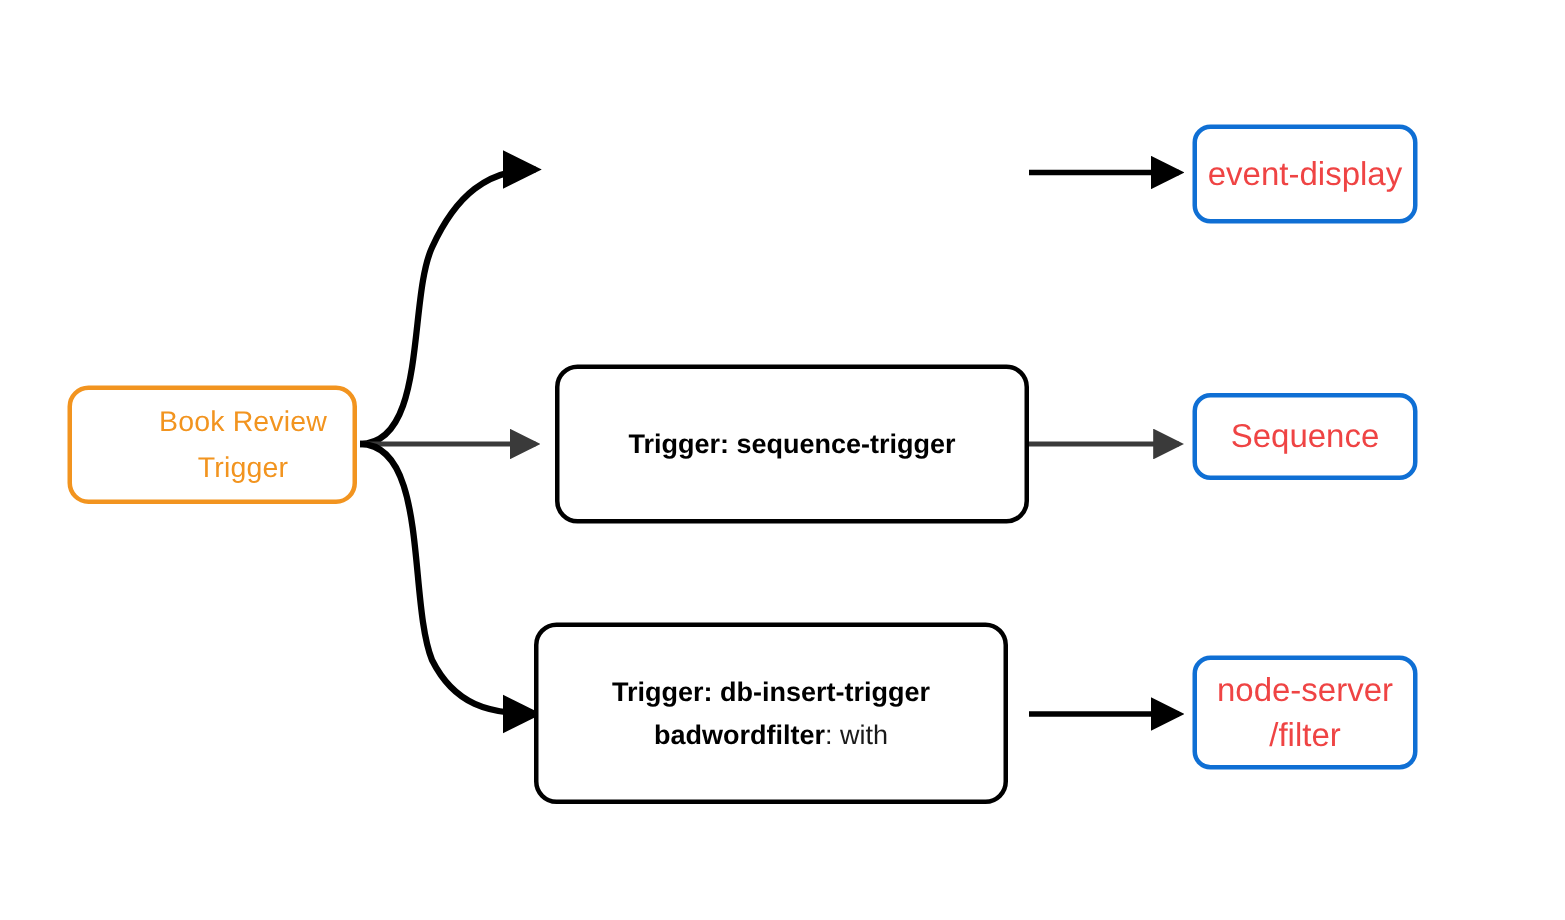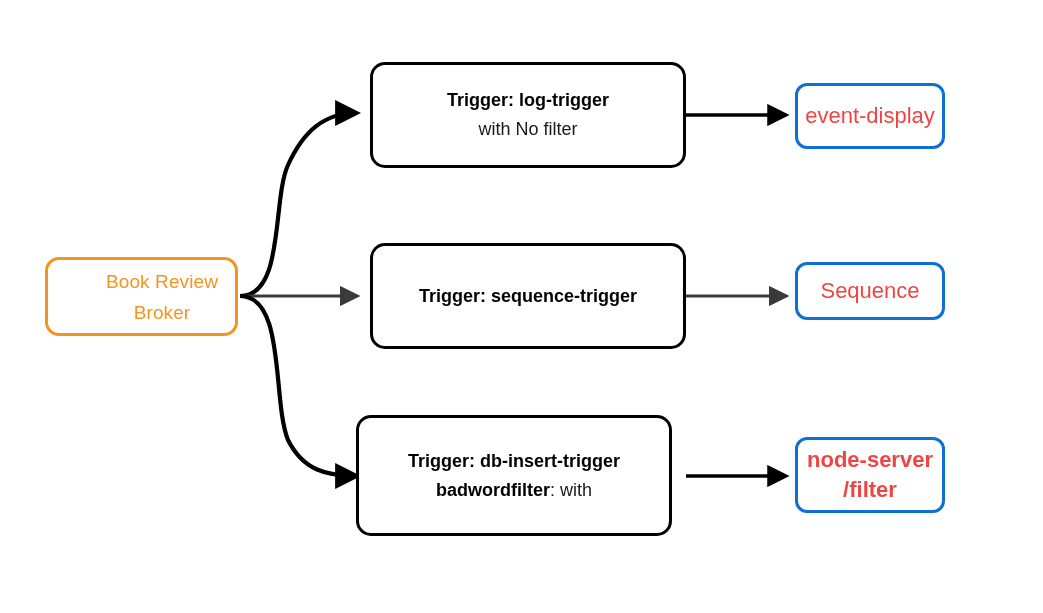--- a/index.html
+++ b/index.html
@@ -95,32 +95,23 @@
 
     <path d="M 686 115 L 786 115" fill="none" stroke="#000000" stroke-width="3.6" marker-end="url(#arrowBlack)"></path>
 
     <path d="M 686 296 L 786 296" fill="none" stroke="#3a3a3a" stroke-width="3.2" marker-end="url(#arrowGray)"></path>
 
     <path d="M 686 476 L 786 476" fill="none" stroke="#000000" stroke-width="3.6" marker-end="url(#arrowBlack)"></path>
   </svg>
 
   <div class="node node-broker" style="left:45px; top:257px; width:193px; height:79px;padding-left:41px;">
     <span class="ln">Book Review</span>
-    <span class="ln">Broker</span>
+    <span class="ln">Trigger</span>
   </div>
 
-  <div class="node node-trigger" style="left:370px; top:62px; width:316px; height:106px;">
-    <span class="ln">
-      <b>Trigger:</b>
-      <b>log-trigger</b>
-    </span>
-    <span class="ln">
-      <span>with No filter</span>
-    </span>
-  </div>
 
   <div class="node node-trigger" style="left:370px; top:243px; width:316px; height:106px;">
     <span class="ln">
       <b>Trigger:</b>
       <b>sequence-trigger</b>
     </span>
   </div>
 
   <div class="node node-trigger" style="left:356px; top:415px; width:316px; height:121px;">
     <span class="ln">
@@ -133,18 +124,18 @@
   </div>
 
   <div class="node node-action" style="left:795px; top:83px; width:150px; height:66px;">
     <span class="ln">event-display</span>
   </div>
 
   <div class="node node-action" style="left:795px; top:262px; width:150px; height:58px;">
     <span class="ln">Sequence</span>
   </div>
 
-  <div class="node node-action" style="left:795px; top:437px; width:150px; height:76px;font-weight:bold;">
+  <div class="node node-action" style="left:795px; top:437px; width:150px; height:76px;">
     <span class="ln">node-server</span>
     <span class="ln">/filter</span>
   </div>
 
 </div>
 
 </body></html>

